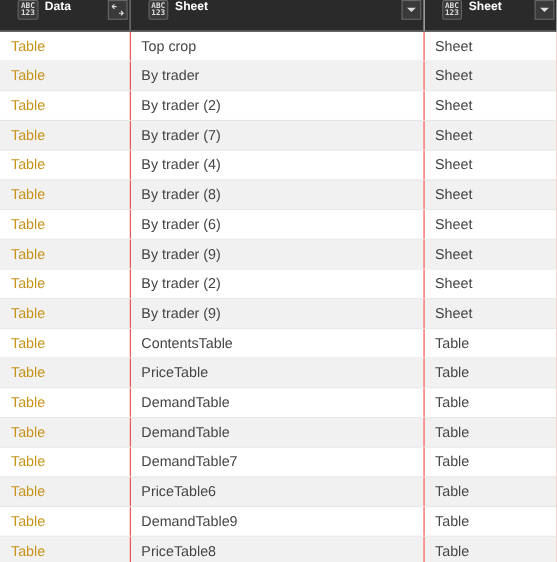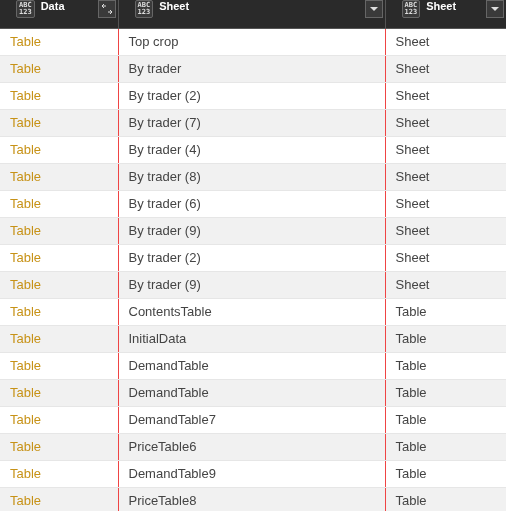--- a/index.html
+++ b/index.html
@@ -186,21 +186,21 @@
         <td>By trader (9)</td>
         <td>Sheet</td>
       </tr>
       <tr>
         <td class="link">Table</td>
         <td>ContentsTable</td>
         <td>Table</td>
       </tr>
       <tr>
         <td class="link">Table</td>
-        <td>InitialData</td>
+        <td>PriceTable</td>
         <td>Table</td>
       </tr>
       <tr>
         <td class="link">Table</td>
         <td>DemandTable</td>
         <td>Table</td>
       </tr>
       <tr>
         <td class="link">Table</td>
         <td>DemandTable</td>

